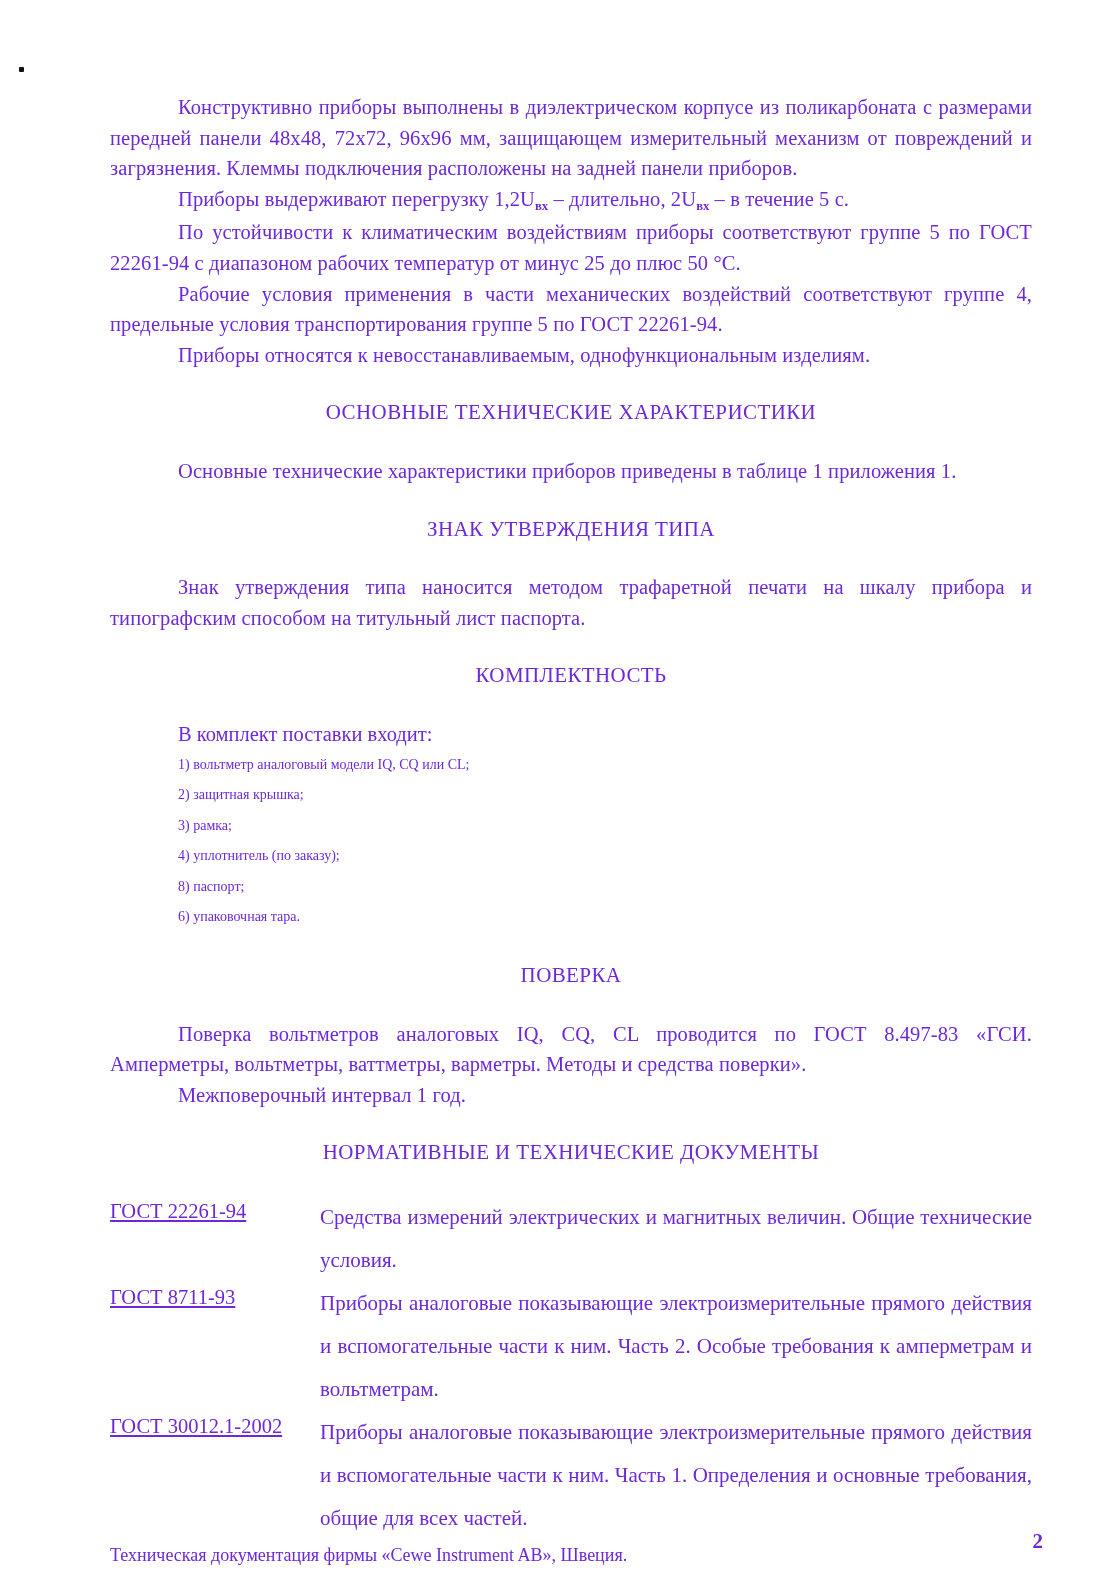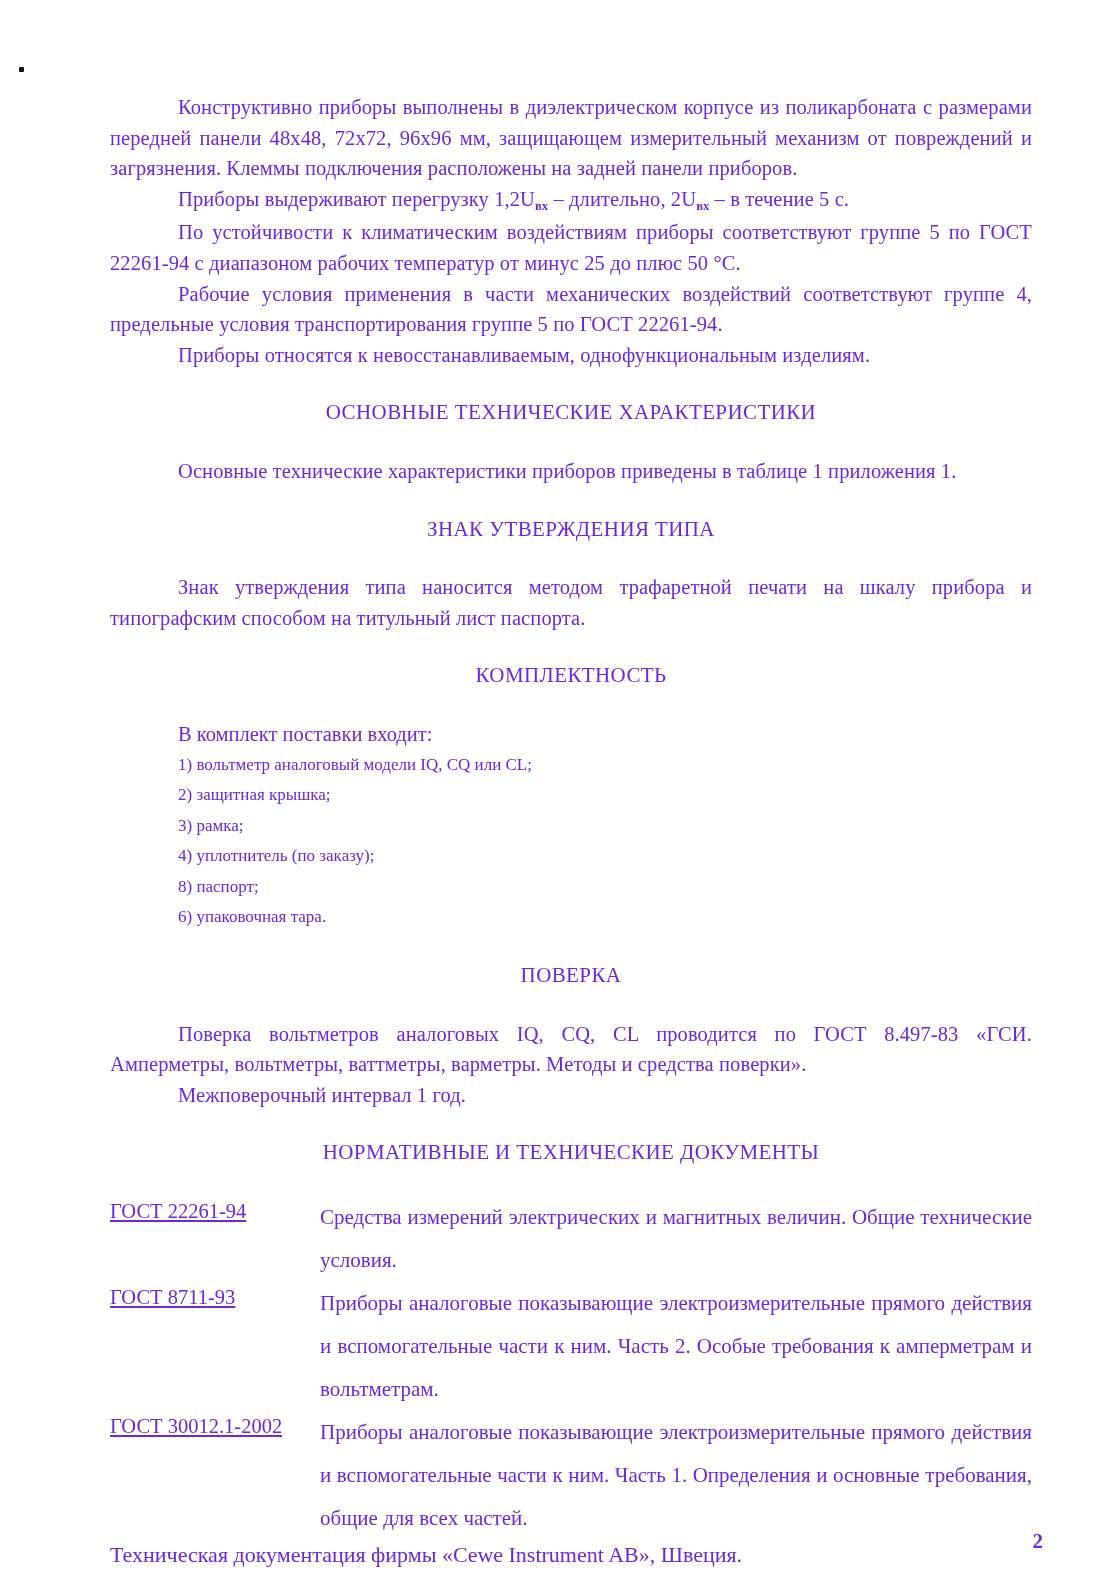--- a/index.html
+++ b/index.html
@@ -60,21 +60,21 @@
   .gap-before-heading { height: 27px; }
   .gap-after-heading  { height: 28px; }
 
   
   ul.kit-list {
     list-style: none;
     margin: 0;
     padding: 0;
   }
   ul.kit-list li {
-    font-size: 17px;
+    font-size: 14px;
     line-height: 30.6px;
     margin: 0;
     padding: 0 0 0 68px;
     white-space: nowrap;
   }
   .kit-intro {
     font-size: 20.5px;
     line-height: 30.6px;
     padding-left: 68px;
     white-space: nowrap;
@@ -95,21 +95,21 @@
     text-decoration: underline;
   }
   .doc-desc {
     flex: 1 1 auto;
     font-size: 21px;
     line-height: 43px;
     text-align: justify;
     text-justify: inter-word;
   }
   .doc-footer {
-    font-size: 22px;
+    font-size: 18px;
     line-height: 30.6px;
     text-align: left;
   }
 
   sub {
     font-size: 0.62em;
     vertical-align: baseline;
     position: relative;
     top: 0.33em;
     font-weight: bold;

